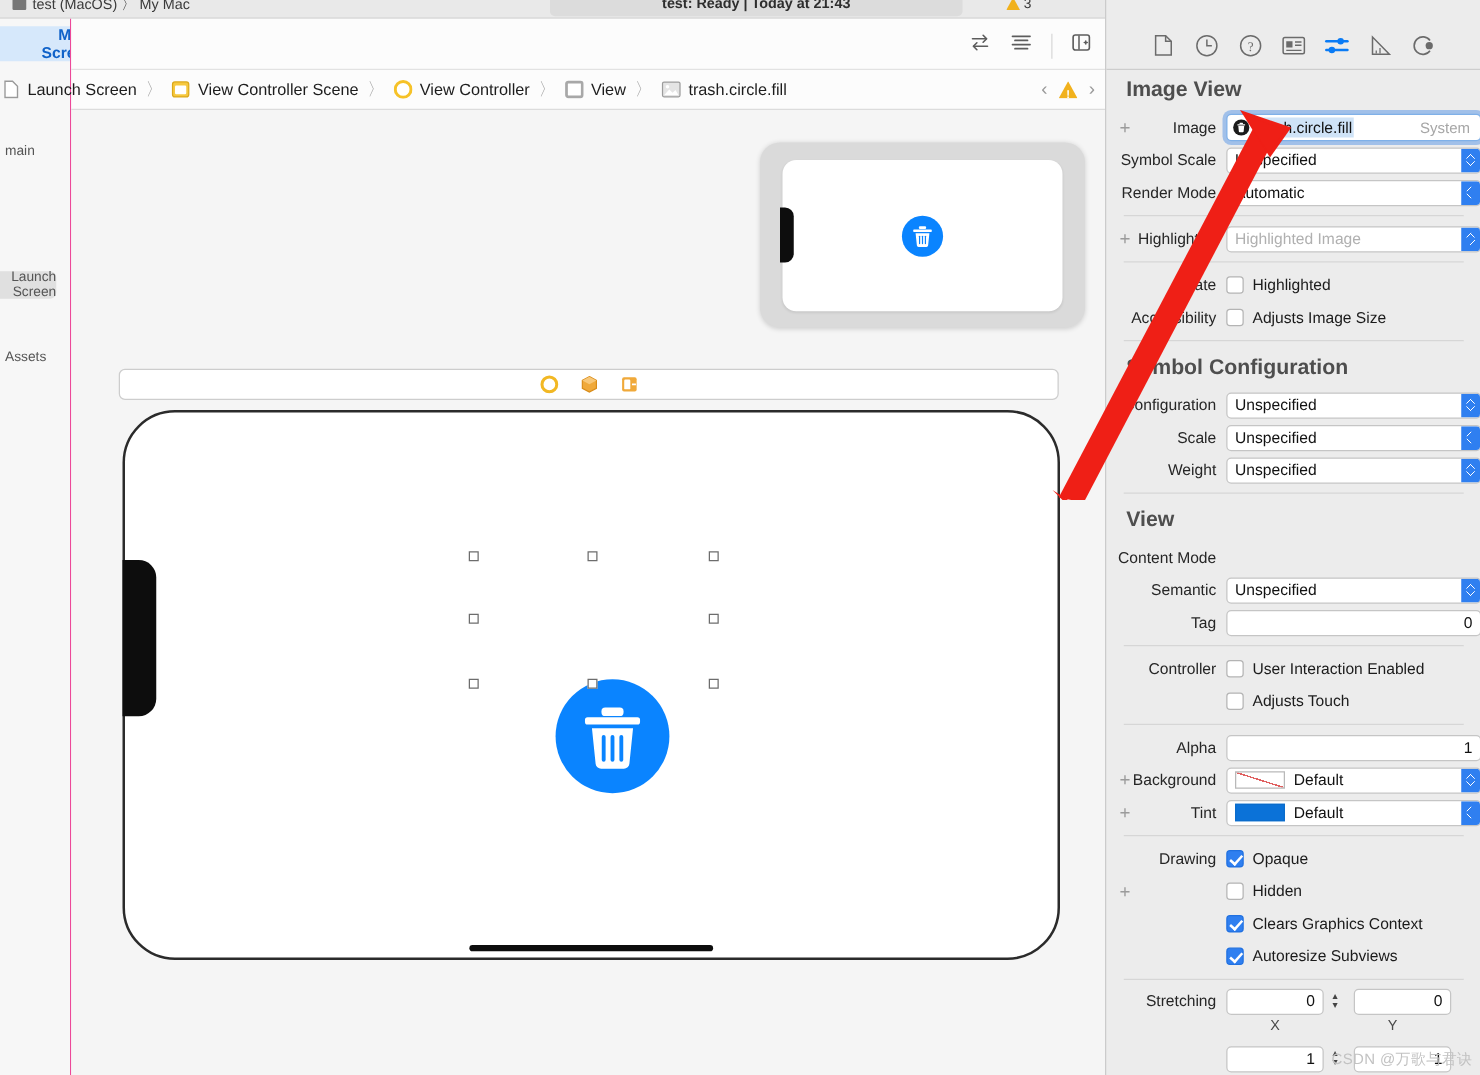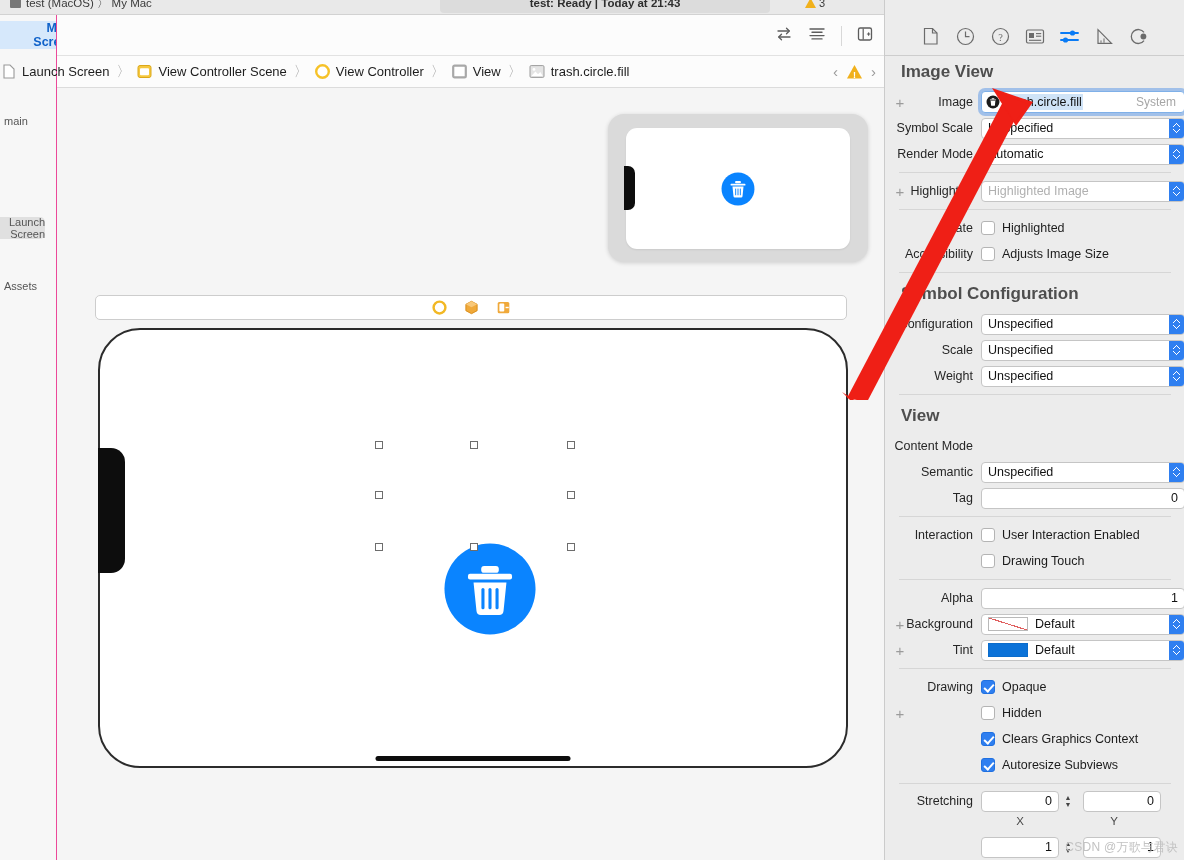--- a/index.html
+++ b/index.html
@@ -635,31 +635,31 @@
       <div class="row">
         <span class="lbl">Tag</span>
         <div class="field num">
           <span>0</span>
         </div>
       </div>
 
       <div class="divider"></div>
 
       <div class="row">
-        <span class="lbl">Interaction</span>
+        <span class="lbl">Controller</span>
         <div class="cbrow">
           <span class="cb"></span>
           <span class="cbtxt">User Interaction Enabled</span>
         </div>
       </div>
       <div class="row">
         <span class="lbl"></span>
         <div class="cbrow">
           <span class="cb"></span>
-          <span class="cbtxt">Drawing Touch</span>
+          <span class="cbtxt">Adjusts Touch</span>
         </div>
       </div>
 
       <div class="divider"></div>
 
       <div class="row">
         <span class="lbl">Alpha</span>
         <div class="field num">
           <span>1</span>
         </div>

